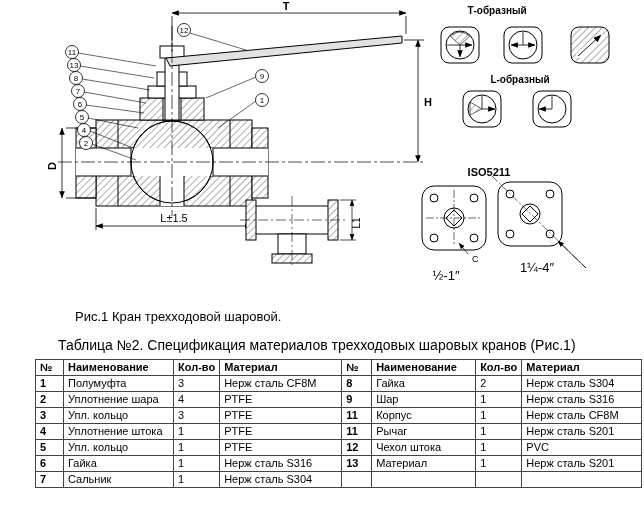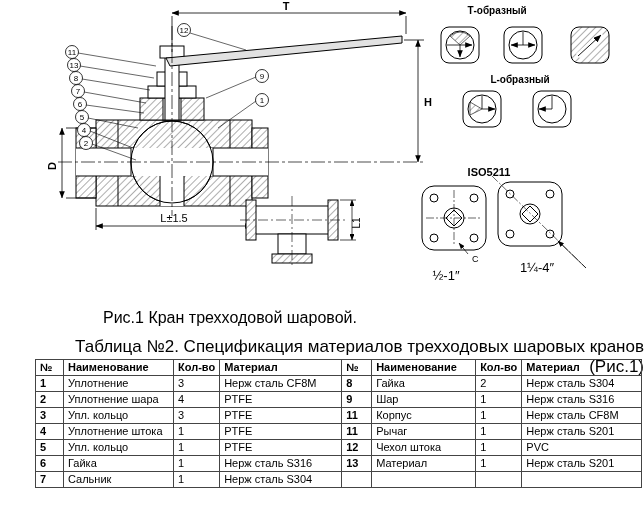--- a/index.html
+++ b/index.html
@@ -4,22 +4,22 @@
 <style>
   * { box-sizing: border-box; }
   html, body { margin: 0; padding: 0; background: #fff; }
   body {
     width: 644px; height: 510px;
     font-family: "Liberation Sans", sans-serif;
     color: #000; overflow: hidden;
   }
   .page { position: relative; width: 644px; height: 510px; background: #fff; }
   svg text { font-family: "Liberation Sans", sans-serif; fill: #000; }
-  .fig-caption { position: absolute; left: 75px; top: 309px; font-size: 16px; margin-left: 28px; }
-  .tbl-caption { position: absolute; left: 58px; top: 337px; font-size: 17px; text-align: right; }
+  .fig-caption { position: absolute; left: 75px; top: 309px; font-size: 13px; }
+  .tbl-caption { position: absolute; left: 58px; top: 337px; font-size: 14px; }
   table.spec { position: absolute; left: 35px; top: 359px; border-collapse: collapse; font-size: 11px; table-layout: fixed; }
   .spec th, .spec td {
     border: 1px solid #444; padding: 1px 4px; text-align: left;
     height: 15.5px; line-height: 13px; white-space: nowrap; overflow: hidden;
   }
   .spec th { font-weight: bold; }
   .spec td.num { font-weight: bold; }
 </style>
 </head>
 <body>
@@ -253,21 +253,21 @@
         <th>Материал</th>
         <th>№</th>
         <th>Наименование</th>
         <th>Кол-во</th>
         <th>Материал</th>
       </tr>
     </thead>
     <tbody>
       <tr>
         <td class="num">1</td>
-        <td>Уплотнение</td>
+        <td>Полумуфта</td>
         <td>3</td>
         <td>Нерж сталь CF8M</td>
         <td class="num">8</td>
         <td>Гайка</td>
         <td>2</td>
         <td>Нерж сталь S304</td>
       </tr>
       <tr>
         <td class="num">2</td>
         <td>Уплотнение шара</td>

